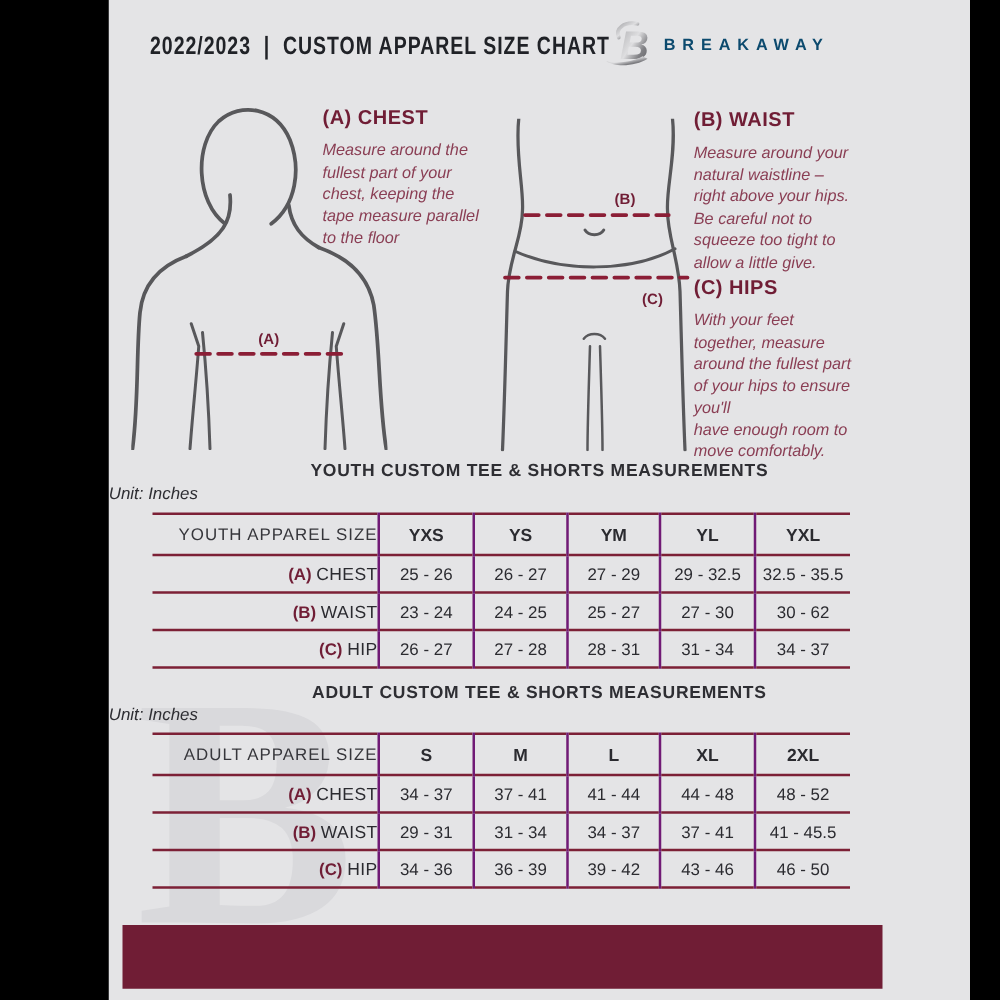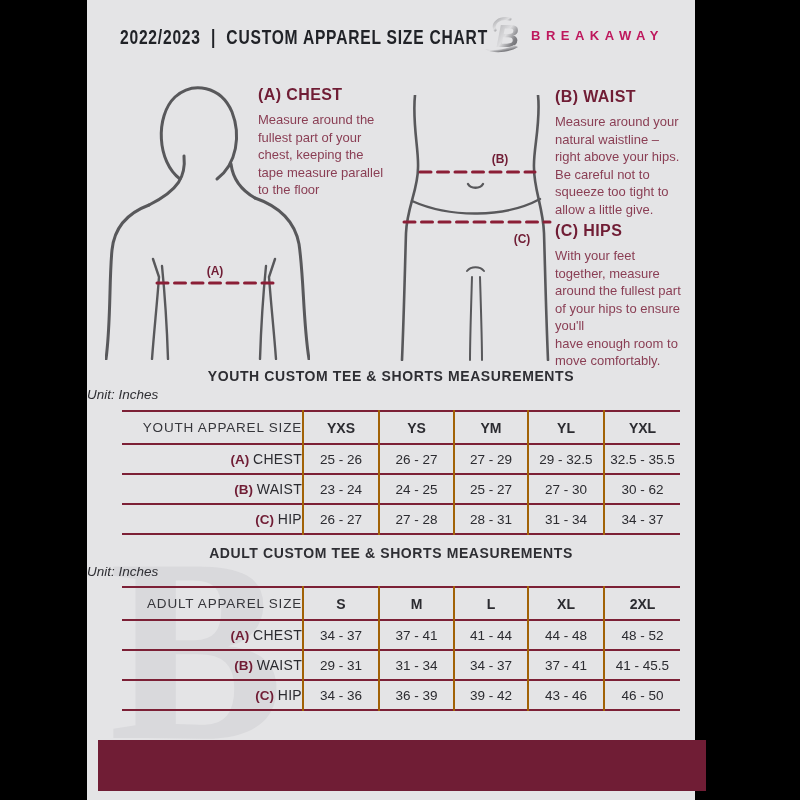--- a/index.html
+++ b/index.html
@@ -1,53 +1,53 @@
 <!DOCTYPE html>
 <html><head>
 <meta charset="utf-8">
 <style>
   html,body{margin:0;padding:0;background:#000;}
   .stage{position:relative;width:800px;height:800px;background:#000;overflow:hidden;
          font-family:"Liberation Sans",sans-serif;}
-  .doc{position:absolute;left:87px;top:0;width:608px;height:800px;background:#e4e4e6;}
+  .doc{position:absolute;left:87px;top:0;width:689px;height:800px;background:#e4e4e6;}
 
   
   .doc-title{position:absolute;left:33px;top:26px;font-size:20px;font-weight:700;
              color:#202227;letter-spacing:1px;white-space:pre;transform:scaleX(.78);
              transform-origin:left center;}
   .brand{position:absolute;left:396px;top:14px;display:flex;align-items:center;}
   .brand-mark{width:40px;height:42px;}
-  .brand-name{margin-left:8px;font-size:13px;font-weight:700;color:#be185d;
+  .brand-name{margin-left:8px;font-size:13px;font-weight:700;color:#0c4a6e;
               letter-spacing:5.5px;white-space:pre;text-align:right;}
 
   
   .fig{position:absolute;}
   .fig-torso{left:18px;top:80px;}
   .fig-lower{left:313px;top:95px;}
 
   .guide{position:absolute;}
   .guide-heading{font-size:16px;font-weight:700;color:#701d35;letter-spacing:.4px;}
-  .guide-body{margin-top:7px;font-size:13px;color:#8a3e54;
+  .guide-body{margin-top:7px;font-size:13px;font-style:italic;color:#8a3e54;
               line-height:17.5px;white-space:pre-line;}
   .guide-chest{left:171px;top:86px;width:165px;}
   .guide-waist{left:468px;top:88px;width:165px;}
   .guide-hips{left:468px;top:222px;width:168px;}
 
   
   .tbl-title{position:absolute;left:0;right:0;text-align:center;font-size:14px;
              font-weight:700;color:#2e2e33;letter-spacing:.6px;}
   .tbl-unit{position:absolute;left:0;right:0;font-size:13.5px;
             font-style:italic;color:#2e2e33;}
   table.size{position:absolute;left:35px;width:558px;border-collapse:collapse;
              table-layout:fixed;}
   table.size{border-top:2px solid #7c2036;border-bottom:2px solid #7c2036;}
   table.size tr{border-bottom:2px solid #7c2036;}
   table.size td{padding:0;vertical-align:middle;color:#2b2b30;font-size:13.5px;
                 text-align:center;background:transparent;}
-  table.size td + td{border-left:2px solid #a16207;}
+  table.size td + td{border-left:2px solid #701a75;}
   table.size td.lbl{text-align:right;padding-left:12px;}
   table.size tr.hdr td{height:31px;font-weight:700;font-size:14px;}
   table.size tr.hdr td.lbl{font-weight:400;font-size:13.5px;letter-spacing:.8px;color:#36363b;}
   table.size tr.row td{height:28px;}
   .pfx{font-weight:700;color:#701d35;}
   .rowlbl{color:#2b2b30;letter-spacing:.3px;font-size:14px;}
 
   .youth-title{top:368px;} .youth-unit{top:387px;} .youth-table{top:410px;}
   .adult-title{top:545px;} .adult-unit{top:564px;} .adult-table{top:586px;}
 

